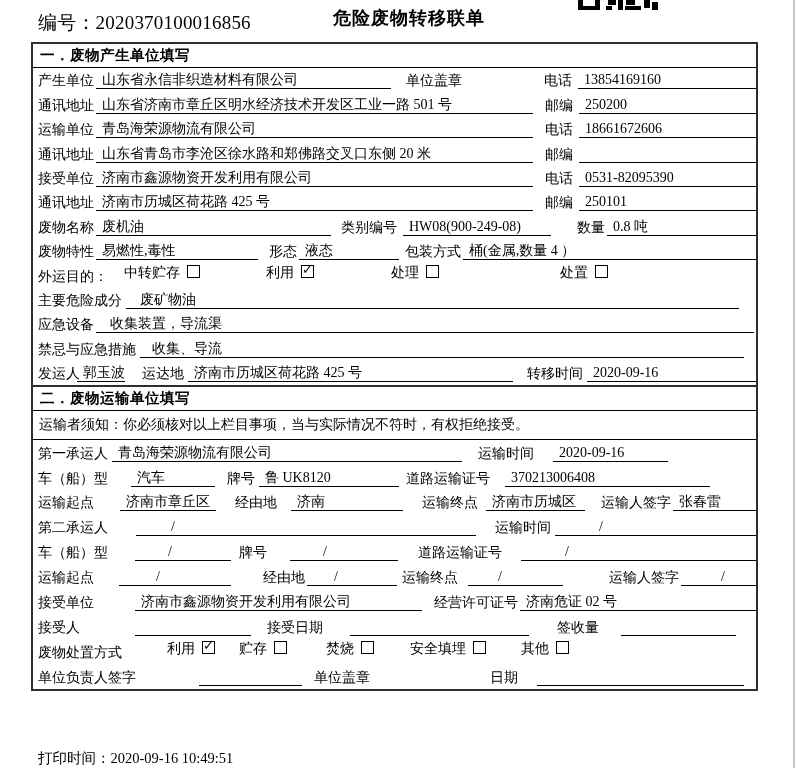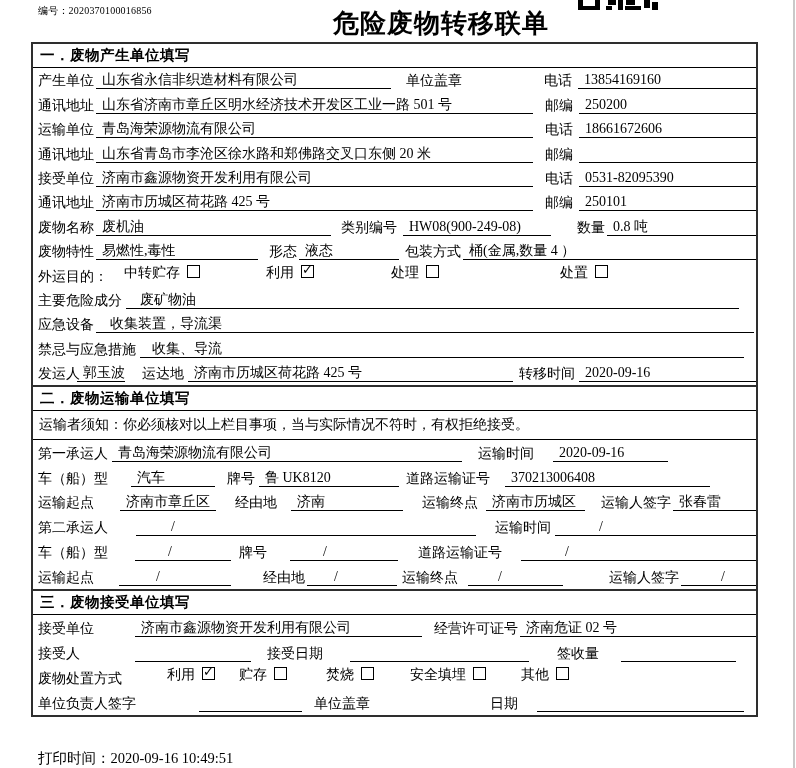--- a/index.html
+++ b/index.html
@@ -4,23 +4,23 @@
 <style>
   html,body{margin:0;padding:0}
   body{
     width:796px;height:768px;position:relative;overflow:hidden;
     background:#fff;color:#000;
     font-family:"Liberation Serif","DejaVu Serif",serif;
     font-size:14px;
   }
   .page-edge{position:absolute;right:1px;top:0;width:2px;height:768px;background:#c9c9c9}
   
-  .serial{position:absolute;left:38px;top:4px;font-size:10px;letter-spacing:0.2px}
+  .serial{position:absolute;left:38px;top:10px;font-size:19px;letter-spacing:0.2px}
   .doc-title{
-    position:absolute;left:333px;top:6px;font-size:26px;font-weight:bold;
+    position:absolute;left:333px;top:6px;font-size:18px;font-weight:bold;
     font-family:Liberation Sans, sans-serif;letter-spacing:1px;white-space:nowrap;
   }
   .qr{position:absolute;left:578px;top:0;width:80px;height:10px}
   
   .box{position:absolute;left:31px;top:42px;width:723px;border:2px solid #2e2e2e;background:#fff}
   .sec-h{
     height:23px;border-bottom:1px solid #000;display:flex;align-items:center;padding-left:7px;
     font-weight:bold;font-size:14.5px;
     font-family:"Liberation Sans","DejaVu Sans",sans-serif;letter-spacing:0.5px;
   }
@@ -159,21 +159,21 @@
   <div class="row rowA">
     <span class="lbl" style="width:102px">禁忌与应急措施</span>
     <span class="u fx" style="margin-right:12px;padding-left:12px">收集、导流</span>
   </div>
 
   <div class="row rowA">
     <span class="lbl" style="width:39px">发运人</span>
     <span class="u" style="width:48px">郭玉波</span>
     <span class="lbl" style="width:46px;margin-left:17px">运达地</span>
     <span class="u" style="width:325px">济南市历城区荷花路 425 号</span>
-    <span class="lbl" style="width:60px;margin-left:6px">转移时间</span>
+    <span class="lbl" style="width:60px;margin-left:14px">转移时间</span>
     <span class="u fx">2020-09-16</span>
   </div>
 
   <div class="sec-h sec-top">二．废物运输单位填写</div>
   <div class="notice">运输者须知：你必须核对以上栏目事项，当与实际情况不符时，有权拒绝接受。</div>
 
   <div class="row rowB">
     <span class="lbl" style="width:74px">第一承运人</span>
     <span class="u" style="width:350px">青岛海荣源物流有限公司</span>
     <span class="lbl" style="width:60px;margin-left:16px">运输时间</span>
@@ -220,21 +220,20 @@
     <span class="lbl" style="width:58px">运输起点</span>
     <span class="u" style="width:112px;margin-left:23px;padding-left:37px">/</span>
     <span class="lbl" style="width:44px;margin-left:32px">经由地</span>
     <span class="u" style="width:90px;padding-left:27px">/</span>
     <span class="lbl" style="width:48px;margin-left:5px">运输终点</span>
     <span class="u" style="width:95px;margin-left:18px;padding-left:30px">/</span>
     <span class="lbl" style="width:72px;margin-left:46px">运输人签字</span>
     <span class="u fx" style="padding-left:40px">/</span>
   </div>
 
-  <div class="sec-h sec-top">三．废物接受单位填写</div>
 
   <div class="row rowC">
     <span class="lbl" style="width:58px">接受单位</span>
     <span class="u" style="width:287px;margin-left:39px">济南市鑫源物资开发利用有限公司</span>
     <span class="lbl" style="width:86px;margin-left:12px">经营许可证号</span>
     <span class="u fx">济南危证 02 号</span>
   </div>
 
   <div class="row rowC">
     <span class="lbl" style="width:44px">接受人</span>

